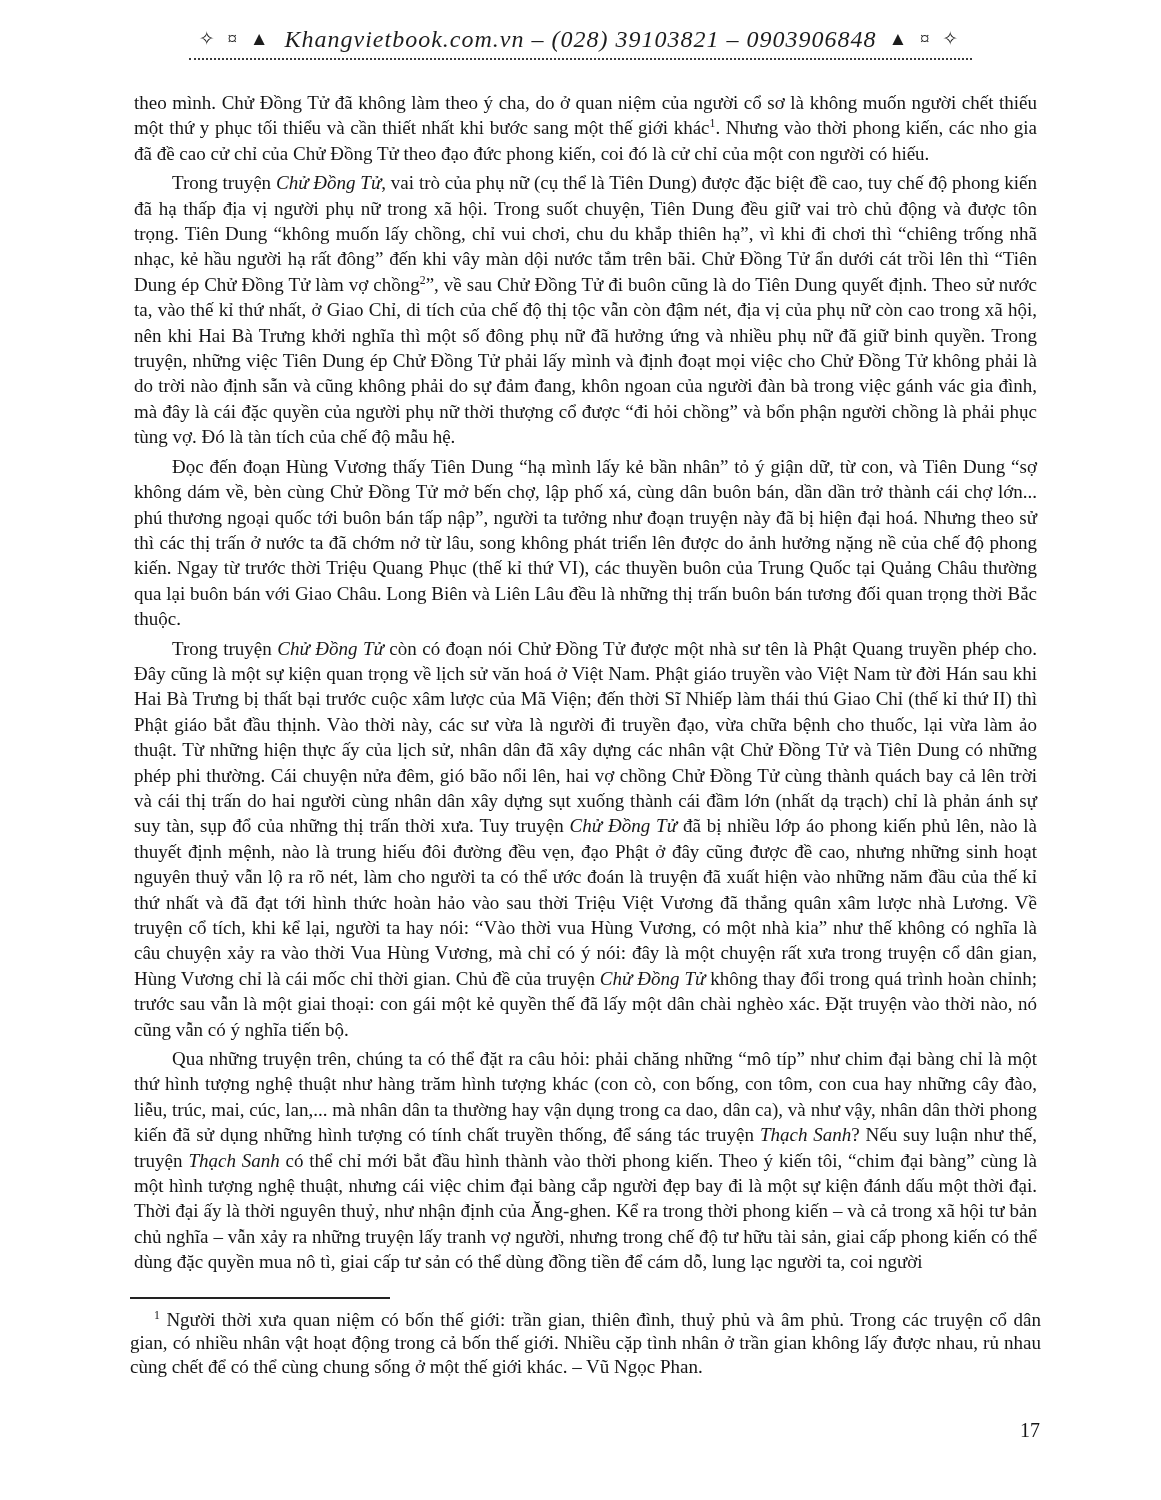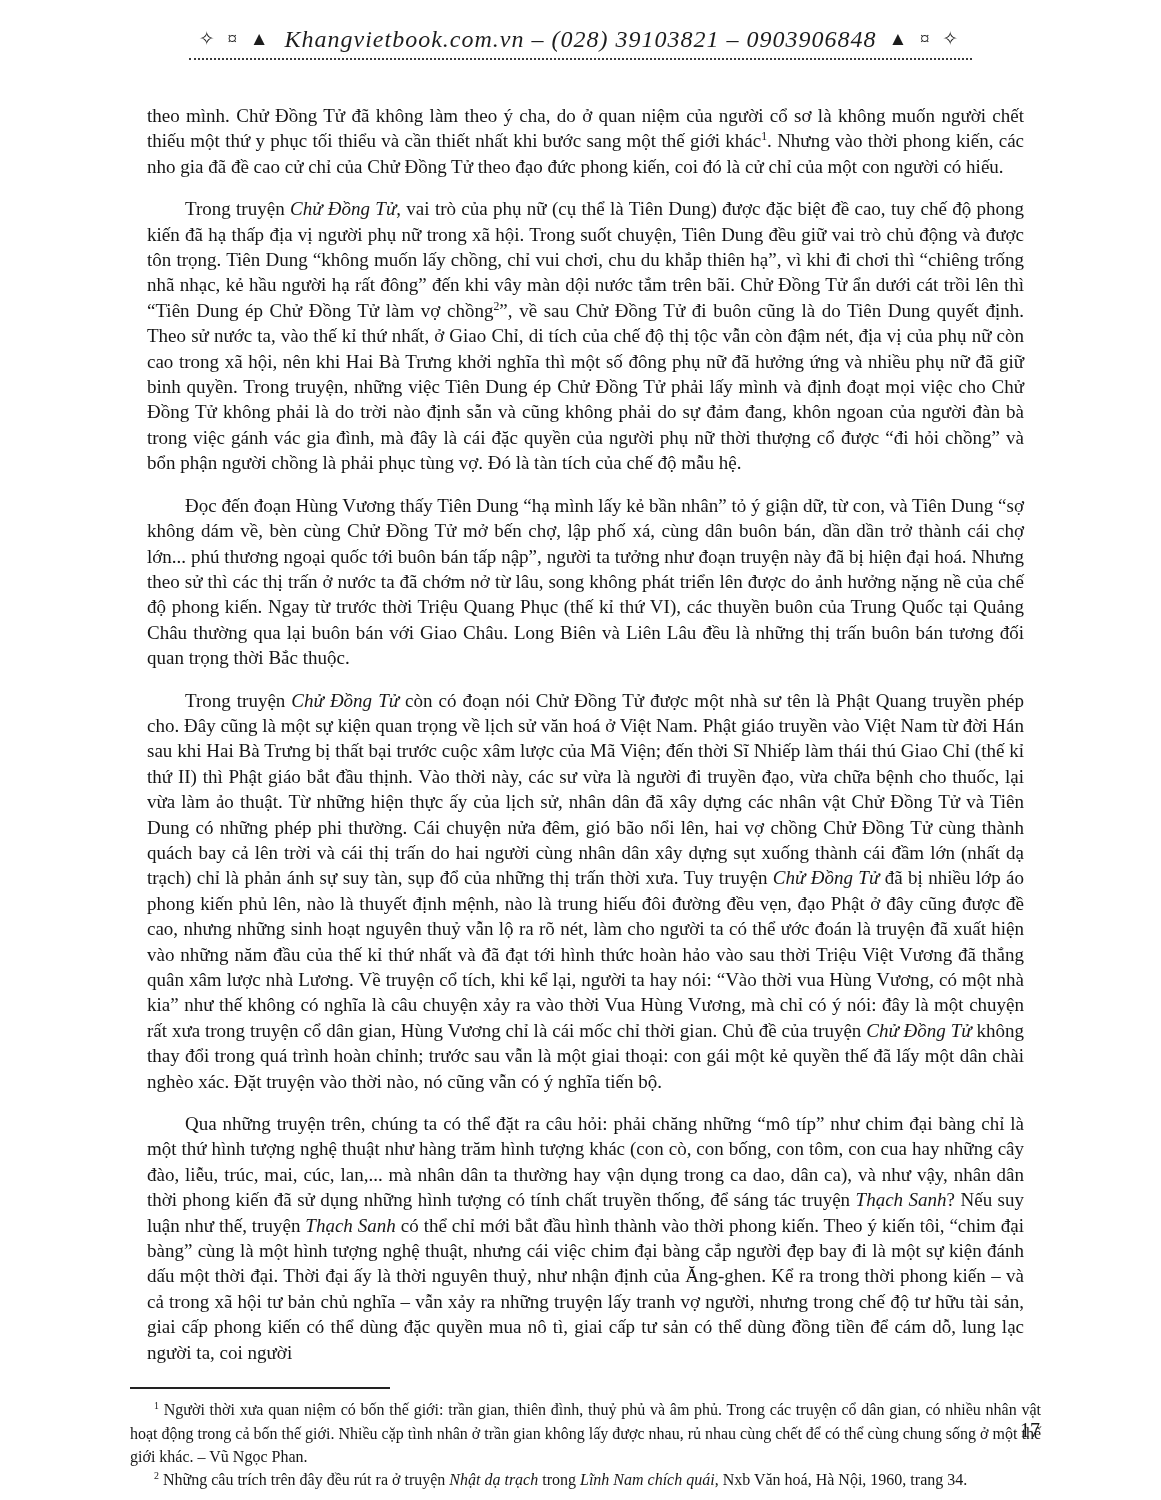--- a/index.html
+++ b/index.html
@@ -40,42 +40,42 @@
     color: #1d1d1d;
     padding: 0 12px;
   }
   .content {
     position: absolute;
     top: 86px;
     left: 130px;
     width: 911px;
   }
   .para {
-    margin: 17px;
+    margin: 4px;
     font-size: 19px;
     line-height: 25.4px;
     text-align: justify;
     hyphens: none;
   }
   .para.indent { text-indent: 38px; }
   .para sup, .footnote sup {
     font-size: 0.62em;
     line-height: 0;
     vertical-align: super;
   }
   .footnotes-block { margin-top: 22px; }
   .footnote-separator {
     width: 260px;
     height: 0;
     border-top: 2px solid #222222;
     margin: 0 0 9px 0;
   }
   .footnote {
     margin: 0;
-    font-size: 16px;
+    font-size: 19px;
     line-height: 23.4px;
     text-align: justify;
     text-indent: 24px;
   }
   .page-number {
     position: absolute;
     right: 121px;
     bottom: 58px;
     font-size: 20px;
     color: #161616;
@@ -95,19 +95,18 @@
   <div class="content">
     <p class="para"><span>theo mình. Chử Đồng Tử đã không làm theo ý cha, do ở quan niệm của người cổ sơ là không muốn người chết thiếu một thứ y phục tối thiểu và cần thiết nhất khi bước sang một thế giới khác</span><sup>1</sup><span>. Nhưng vào thời phong kiến, các nho gia đã đề cao cử chỉ của Chử Đồng Tử theo đạo đức phong kiến, coi đó là cử chỉ của một con người có hiếu.</span></p>
     <p class="para indent"><span>Trong truyện </span><i>Chử Đồng Tử</i><span>, vai trò của phụ nữ (cụ thể là Tiên Dung) được đặc biệt đề cao, tuy chế độ phong kiến đã hạ thấp địa vị người phụ nữ trong xã hội. Trong suốt chuyện, Tiên Dung đều giữ vai trò chủ động và được tôn trọng. Tiên Dung “không muốn lấy chồng, chỉ vui chơi, chu du khắp thiên hạ”, vì khi đi chơi thì “chiêng trống nhã nhạc, kẻ hầu người hạ rất đông” đến khi vây màn dội nước tắm trên bãi. Chử Đồng Tử ẩn dưới cát trồi lên thì “Tiên Dung ép Chử Đồng Tử làm vợ chồng</span><sup>2</sup><span>”, về sau Chử Đồng Tử đi buôn cũng là do Tiên Dung quyết định. Theo sử nước ta, vào thế kỉ thứ nhất, ở Giao Chỉ, di tích của chế độ thị tộc vẫn còn đậm nét, địa vị của phụ nữ còn cao trong xã hội, nên khi Hai Bà Trưng khởi nghĩa thì một số đông phụ nữ đã hưởng ứng và nhiều phụ nữ đã giữ binh quyền. Trong truyện, những việc Tiên Dung ép Chử Đồng Tử phải lấy mình và định đoạt mọi việc cho Chử Đồng Tử không phải là do trời nào định sẵn và cũng không phải do sự đảm đang, khôn ngoan của người đàn bà trong việc gánh vác gia đình, mà đây là cái đặc quyền của người phụ nữ thời thượng cổ được “đi hỏi chồng” và bổn phận người chồng là phải phục tùng vợ. Đó là tàn tích của chế độ mẫu hệ.</span></p>
     <p class="para indent"><span>Đọc đến đoạn Hùng Vương thấy Tiên Dung “hạ mình lấy kẻ bần nhân” tỏ ý giận dữ, từ con, và Tiên Dung “sợ không dám về, bèn cùng Chử Đồng Tử mở bến chợ, lập phố xá, cùng dân buôn bán, dần dần trở thành cái chợ lớn... phú thương ngoại quốc tới buôn bán tấp nập”, người ta tưởng như đoạn truyện này đã bị hiện đại hoá. Nhưng theo sử thì các thị trấn ở nước ta đã chớm nở từ lâu, song không phát triển lên được do ảnh hưởng nặng nề của chế độ phong kiến. Ngay từ trước thời Triệu Quang Phục (thế kỉ thứ VI), các thuyền buôn của Trung Quốc tại Quảng Châu thường qua lại buôn bán với Giao Châu. Long Biên và Liên Lâu đều là những thị trấn buôn bán tương đối quan trọng thời Bắc thuộc.</span></p>
     <p class="para indent"><span>Trong truyện </span><i>Chử Đồng Tử</i><span> còn có đoạn nói Chử Đồng Tử được một nhà sư tên là Phật Quang truyền phép cho. Đây cũng là một sự kiện quan trọng về lịch sử văn hoá ở Việt Nam. Phật giáo truyền vào Việt Nam từ đời Hán sau khi Hai Bà Trưng bị thất bại trước cuộc xâm lược của Mã Viện; đến thời Sĩ Nhiếp làm thái thú Giao Chỉ (thế kỉ thứ II) thì Phật giáo bắt đầu thịnh. Vào thời này, các sư vừa là người đi truyền đạo, vừa chữa bệnh cho thuốc, lại vừa làm ảo thuật. Từ những hiện thực ấy của lịch sử, nhân dân đã xây dựng các nhân vật Chử Đồng Tử và Tiên Dung có những phép phi thường. Cái chuyện nửa đêm, gió bão nổi lên, hai vợ chồng Chử Đồng Tử cùng thành quách bay cả lên trời và cái thị trấn do hai người cùng nhân dân xây dựng sụt xuống thành cái đầm lớn (nhất dạ trạch) chỉ là phản ánh sự suy tàn, sụp đổ của những thị trấn thời xưa. Tuy truyện </span><i>Chử Đồng Tử</i><span> đã bị nhiều lớp áo phong kiến phủ lên, nào là thuyết định mệnh, nào là trung hiếu đôi đường đều vẹn, đạo Phật ở đây cũng được đề cao, nhưng những sinh hoạt nguyên thuỷ vẫn lộ ra rõ nét, làm cho người ta có thể ước đoán là truyện đã xuất hiện vào những năm đầu của thế kỉ thứ nhất và đã đạt tới hình thức hoàn hảo vào sau thời Triệu Việt Vương đã thắng quân xâm lược nhà Lương. Về truyện cổ tích, khi kể lại, người ta hay nói: “Vào thời vua Hùng Vương, có một nhà kia” như thế không có nghĩa là câu chuyện xảy ra vào thời Vua Hùng Vương, mà chỉ có ý nói: đây là một chuyện rất xưa trong truyện cổ dân gian, Hùng Vương chỉ là cái mốc chỉ thời gian. Chủ đề của truyện </span><i>Chử Đồng Tử</i><span> không thay đổi trong quá trình hoàn chỉnh; trước sau vẫn là một giai thoại: con gái một kẻ quyền thế đã lấy một dân chài nghèo xác. Đặt truyện vào thời nào, nó cũng vẫn có ý nghĩa tiến bộ.</span></p>
     <p class="para indent"><span>Qua những truyện trên, chúng ta có thể đặt ra câu hỏi: phải chăng những “mô típ” như chim đại bàng chỉ là một thứ hình tượng nghệ thuật như hàng trăm hình tượng khác (con cò, con bống, con tôm, con cua hay những cây đào, liễu, trúc, mai, cúc, lan,... mà nhân dân ta thường hay vận dụng trong ca dao, dân ca), và như vậy, nhân dân thời phong kiến đã sử dụng những hình tượng có tính chất truyền thống, để sáng tác truyện </span><i>Thạch Sanh</i><span>? Nếu suy luận như thế, truyện </span><i>Thạch Sanh</i><span> có thể chỉ mới bắt đầu hình thành vào thời phong kiến. Theo ý kiến tôi, “chim đại bàng” cùng là một hình tượng nghệ thuật, nhưng cái việc chim đại bàng cắp người đẹp bay đi là một sự kiện đánh dấu một thời đại. Thời đại ấy là thời nguyên thuỷ, như nhận định của Ăng-ghen. Kể ra trong thời phong kiến – và cả trong xã hội tư bản chủ nghĩa – vẫn xảy ra những truyện lấy tranh vợ người, nhưng trong chế độ tư hữu tài sản, giai cấp phong kiến có thể dùng đặc quyền mua nô tì, giai cấp tư sản có thể dùng đồng tiền để cám dỗ, lung lạc người ta, coi người</span></p>
 
     <div class="footnotes-block">
       <div class="footnote-separator"></div>
       <p class="footnote"><sup>1</sup><span> Người thời xưa quan niệm có bốn thế giới: trần gian, thiên đình, thuỷ phủ và âm phủ. Trong các truyện cổ dân gian, có nhiều nhân vật hoạt động trong cả bốn thế giới. Nhiều cặp tình nhân ở trần gian không lấy được nhau, rủ nhau cùng chết để có thể cùng chung sống ở một thế giới khác. – Vũ Ngọc Phan.</span></p>
-      <p class="footnote"><sup>2</sup><span> Những câu trích trên đây đều rút ra ở truyện </span><i>Nhật dạ trạch</i><span> trong </span><i>Lĩnh Nam chích quái</i><span>, Nxb Văn hoá, Hà Nội, 1960, trang 34.</span></p>
     </div>
   </div>
 
   <div class="page-number">17</div>
 
 </div>
 
 </body></html>

